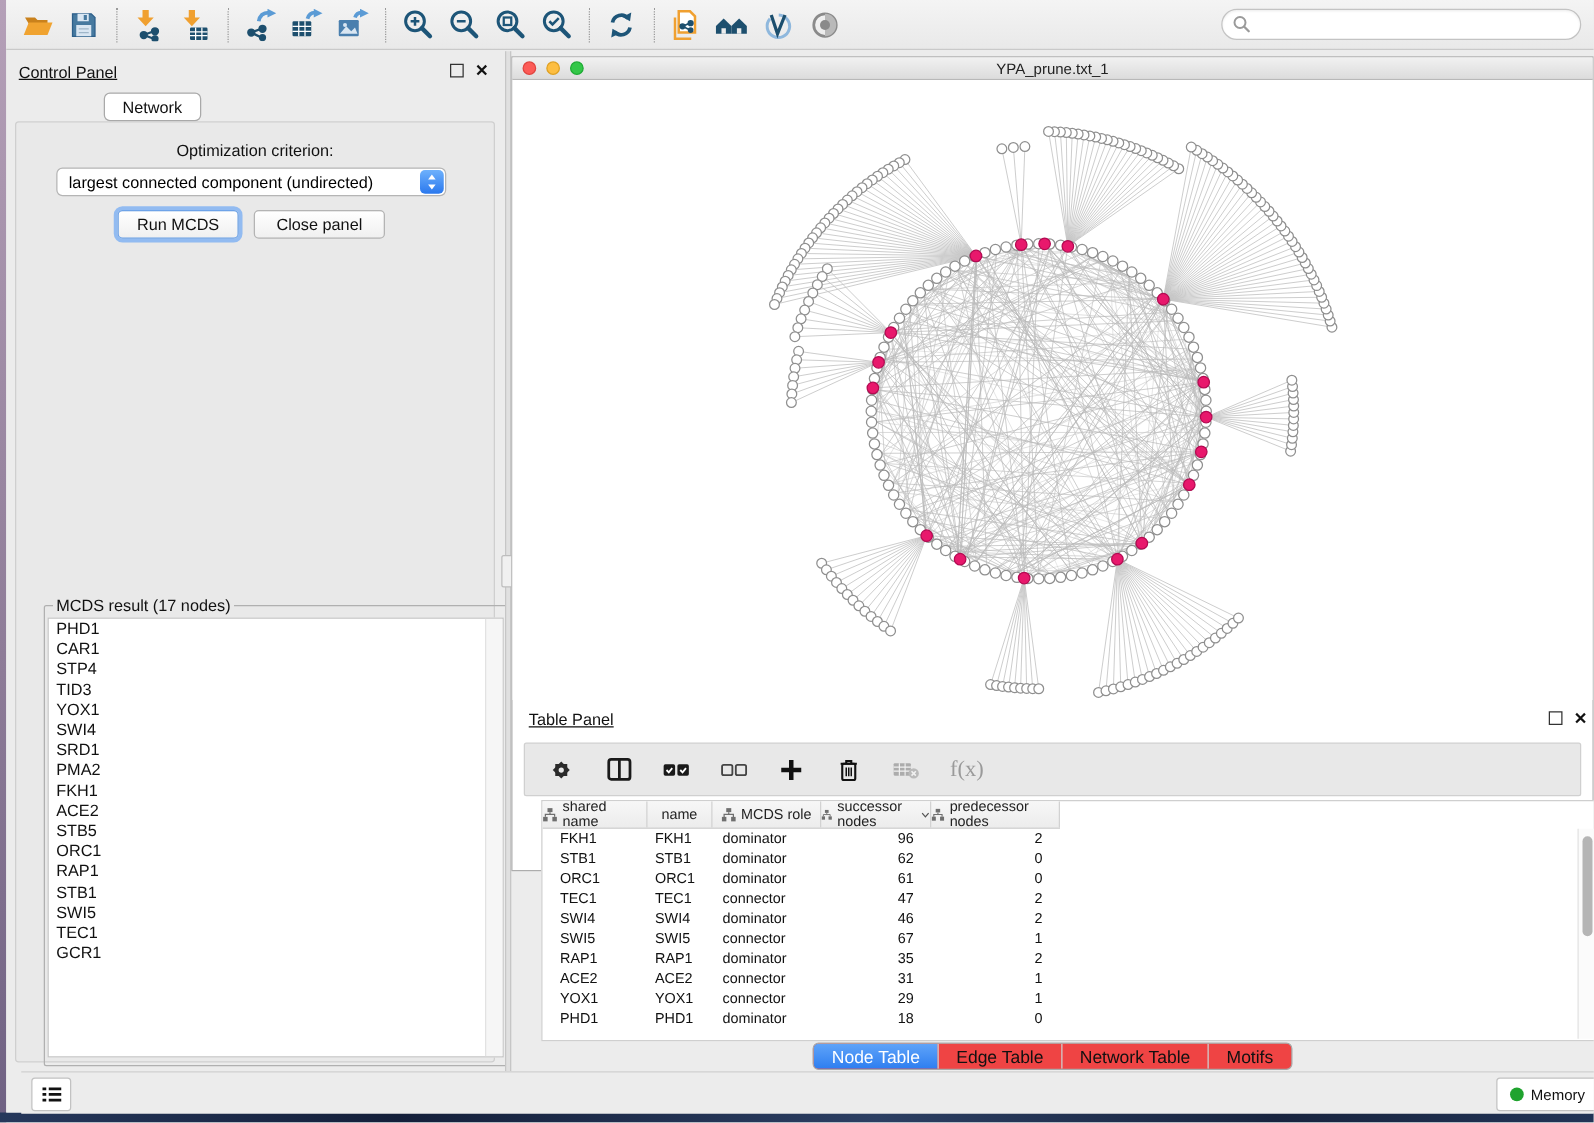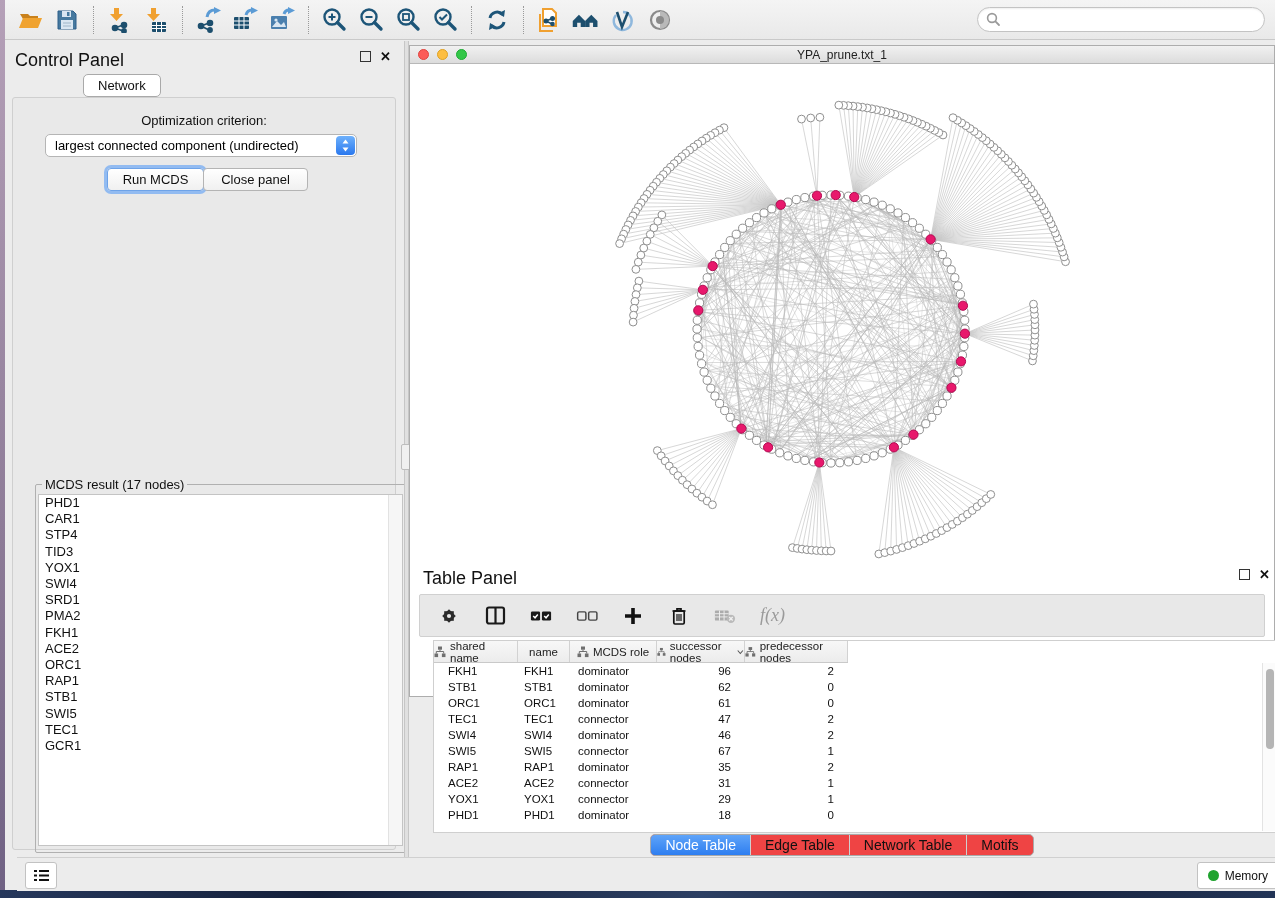--- a/index.html
+++ b/index.html
@@ -18,21 +18,21 @@
      display:flex;align-items:center;padding:0 10px;}
   .tb-btn{width:30px;height:30px;display:flex;align-items:center;justify-content:center;
      margin-right:7px;flex:0 0 auto;}
   .tb-sep{width:0;border-left:1px dotted #9a9a9a;height:28px;margin:0 10px 0 4px;flex:0 0 auto;}
   .search{margin-left:auto;width:288px;height:25px;border:1px solid #c3c3c3;border-radius:13px;
      background:#fff;display:flex;align-items:center;padding-left:8px;box-sizing:border-box;
      box-shadow:inset 0 1px 2px rgba(0,0,0,.07);}
   .search input{border:none;outline:none;flex:1;height:20px;font-size:12px;background:transparent;}
 
   
-  .cp-title,.tp-title{position:absolute;font-size:18px;color:#111;}
+  .cp-title,.tp-title{position:absolute;font-size:13px;color:#111;text-decoration:underline;}
   .panel-btns{position:absolute;display:flex;gap:9px;align-items:center;}
   .float-ic{width:9px;height:9px;border:1.6px solid #333;display:inline-block;}
   .close-ic{font-size:13px;font-weight:bold;color:#111;line-height:11px;}
   .segbar{position:absolute;display:flex;border:1px solid #a9a9a9;border-radius:5px;
      overflow:hidden;background:#fff;height:21px;font-size:13px;}
   .seg-tab{padding:0 14px;line-height:21px;color:#111;border-left:1px solid #cfcfcf;cursor:default;}
   .seg-tab:first-child{border-left:none;}
   .seg-tab.active{background:linear-gradient(#5fa4f9,#2e7ef0);color:#fff;border-left-color:#2e7ef0;}
   .cp-inner{position:absolute;left:7px;top:97px;width:384px;height:753px;background:#e9e9e9;
      border:1px solid #cfcfcf;border-radius:3px;box-sizing:border-box;}
@@ -70,21 +70,21 @@
   .light{width:11px;height:11px;border-radius:50%;}
   .net-title{position:absolute;left:0;right:0;top:2px;text-align:center;font-size:12px;color:#222;}
   .net-canvas{position:relative;width:100%;height:496px;background:#fff;overflow:hidden;}
 
   
   .tbl-toolbar{position:absolute;left:414px;top:594px;width:846px;height:43px;background:#e8e8e8;
      border:1px solid #d0d0d0;border-radius:2px;box-sizing:border-box;display:flex;
      align-items:center;padding-left:18px;gap:24px;}
   .tbl-ic{display:flex;align-items:center;justify-content:center;width:22px;height:22px;}
   .tbl-ic.dim{opacity:.4;}
-  .fx{font-family:"Liberation Serif",serif;font-style:italic;font-size:18px;color:#9a9a9a;}
+  .fx{font-family:"Liberation Serif",serif;font-size:18px;color:#9a9a9a;}
   .dtable{position:absolute;left:428px;top:640px;width:846px;height:193px;background:#fff;
      border:1px solid #cfcfcf;box-sizing:border-box;overflow:hidden;}
   .thead{display:flex;height:21px;border-bottom:1px solid #c9c9c9;
      background:linear-gradient(#f7f7f7,#ececec);width:414px;}
   .th{display:flex;align-items:center;justify-content:center;gap:4px;font-size:11.5px;color:#222;
      border-right:1px solid #d2d2d2;box-sizing:border-box;}
   .trow{display:flex;height:16px;align-items:center;font-size:11.5px;color:#111;}
   .td{box-sizing:border-box;white-space:nowrap;overflow:hidden;}
   .vtrack{position:absolute;right:1px;top:22px;bottom:1px;width:14px;background:#fbfbfb;
      border-left:1px solid #e3e3e3;}
@@ -270,36 +270,37 @@
   <div class="opt-label">Optimization criterion:</div>
   <div class="mac-select">
     <span class="val">largest connected component (undirected)</span>
     <span class="cap">
       <svg width="19" height="19" viewBox="0 0 19 19">
           <path d="M9.5 3.5l3 4h-6z" fill="#fff"></path>
           <path d="M9.5 15.5l-3-4h6z" fill="#fff"></path>
         </svg>
     </span>
   </div>
-  <div class="btn focus" style="left:102px;top:168px;width:97px;height:23px;">Run MCDS</div>
+  <div class="btn focus" style="left:89px;top:168px;width:97px;height:23px;">Run MCDS</div>
   <div class="btn" style="left:198px;top:168px;width:105px;height:23px;">Close panel</div>
   <fieldset class="mcds">
     <legend>MCDS result (17 nodes)</legend>
     <div class="listbox" id="mcds-list">
 
     <div class="list-item">PHD1</div>
         <div class="list-item">CAR1</div>
         <div class="list-item">STP4</div>
         <div class="list-item">TID3</div>
         <div class="list-item">YOX1</div>
         <div class="list-item">SWI4</div>
         <div class="list-item">SRD1</div>
         <div class="list-item">PMA2</div>
         <div class="list-item">FKH1</div>
         <div class="list-item">ACE2</div>
+        <div class="list-item">STB5</div>
         <div class="list-item">ORC1</div>
         <div class="list-item">RAP1</div>
         <div class="list-item">STB1</div>
         <div class="list-item">SWI5</div>
         <div class="list-item">TEC1</div>
         <div class="list-item">GCR1</div>
         <div class="track"></div>
       </div>
   </fieldset>
 

